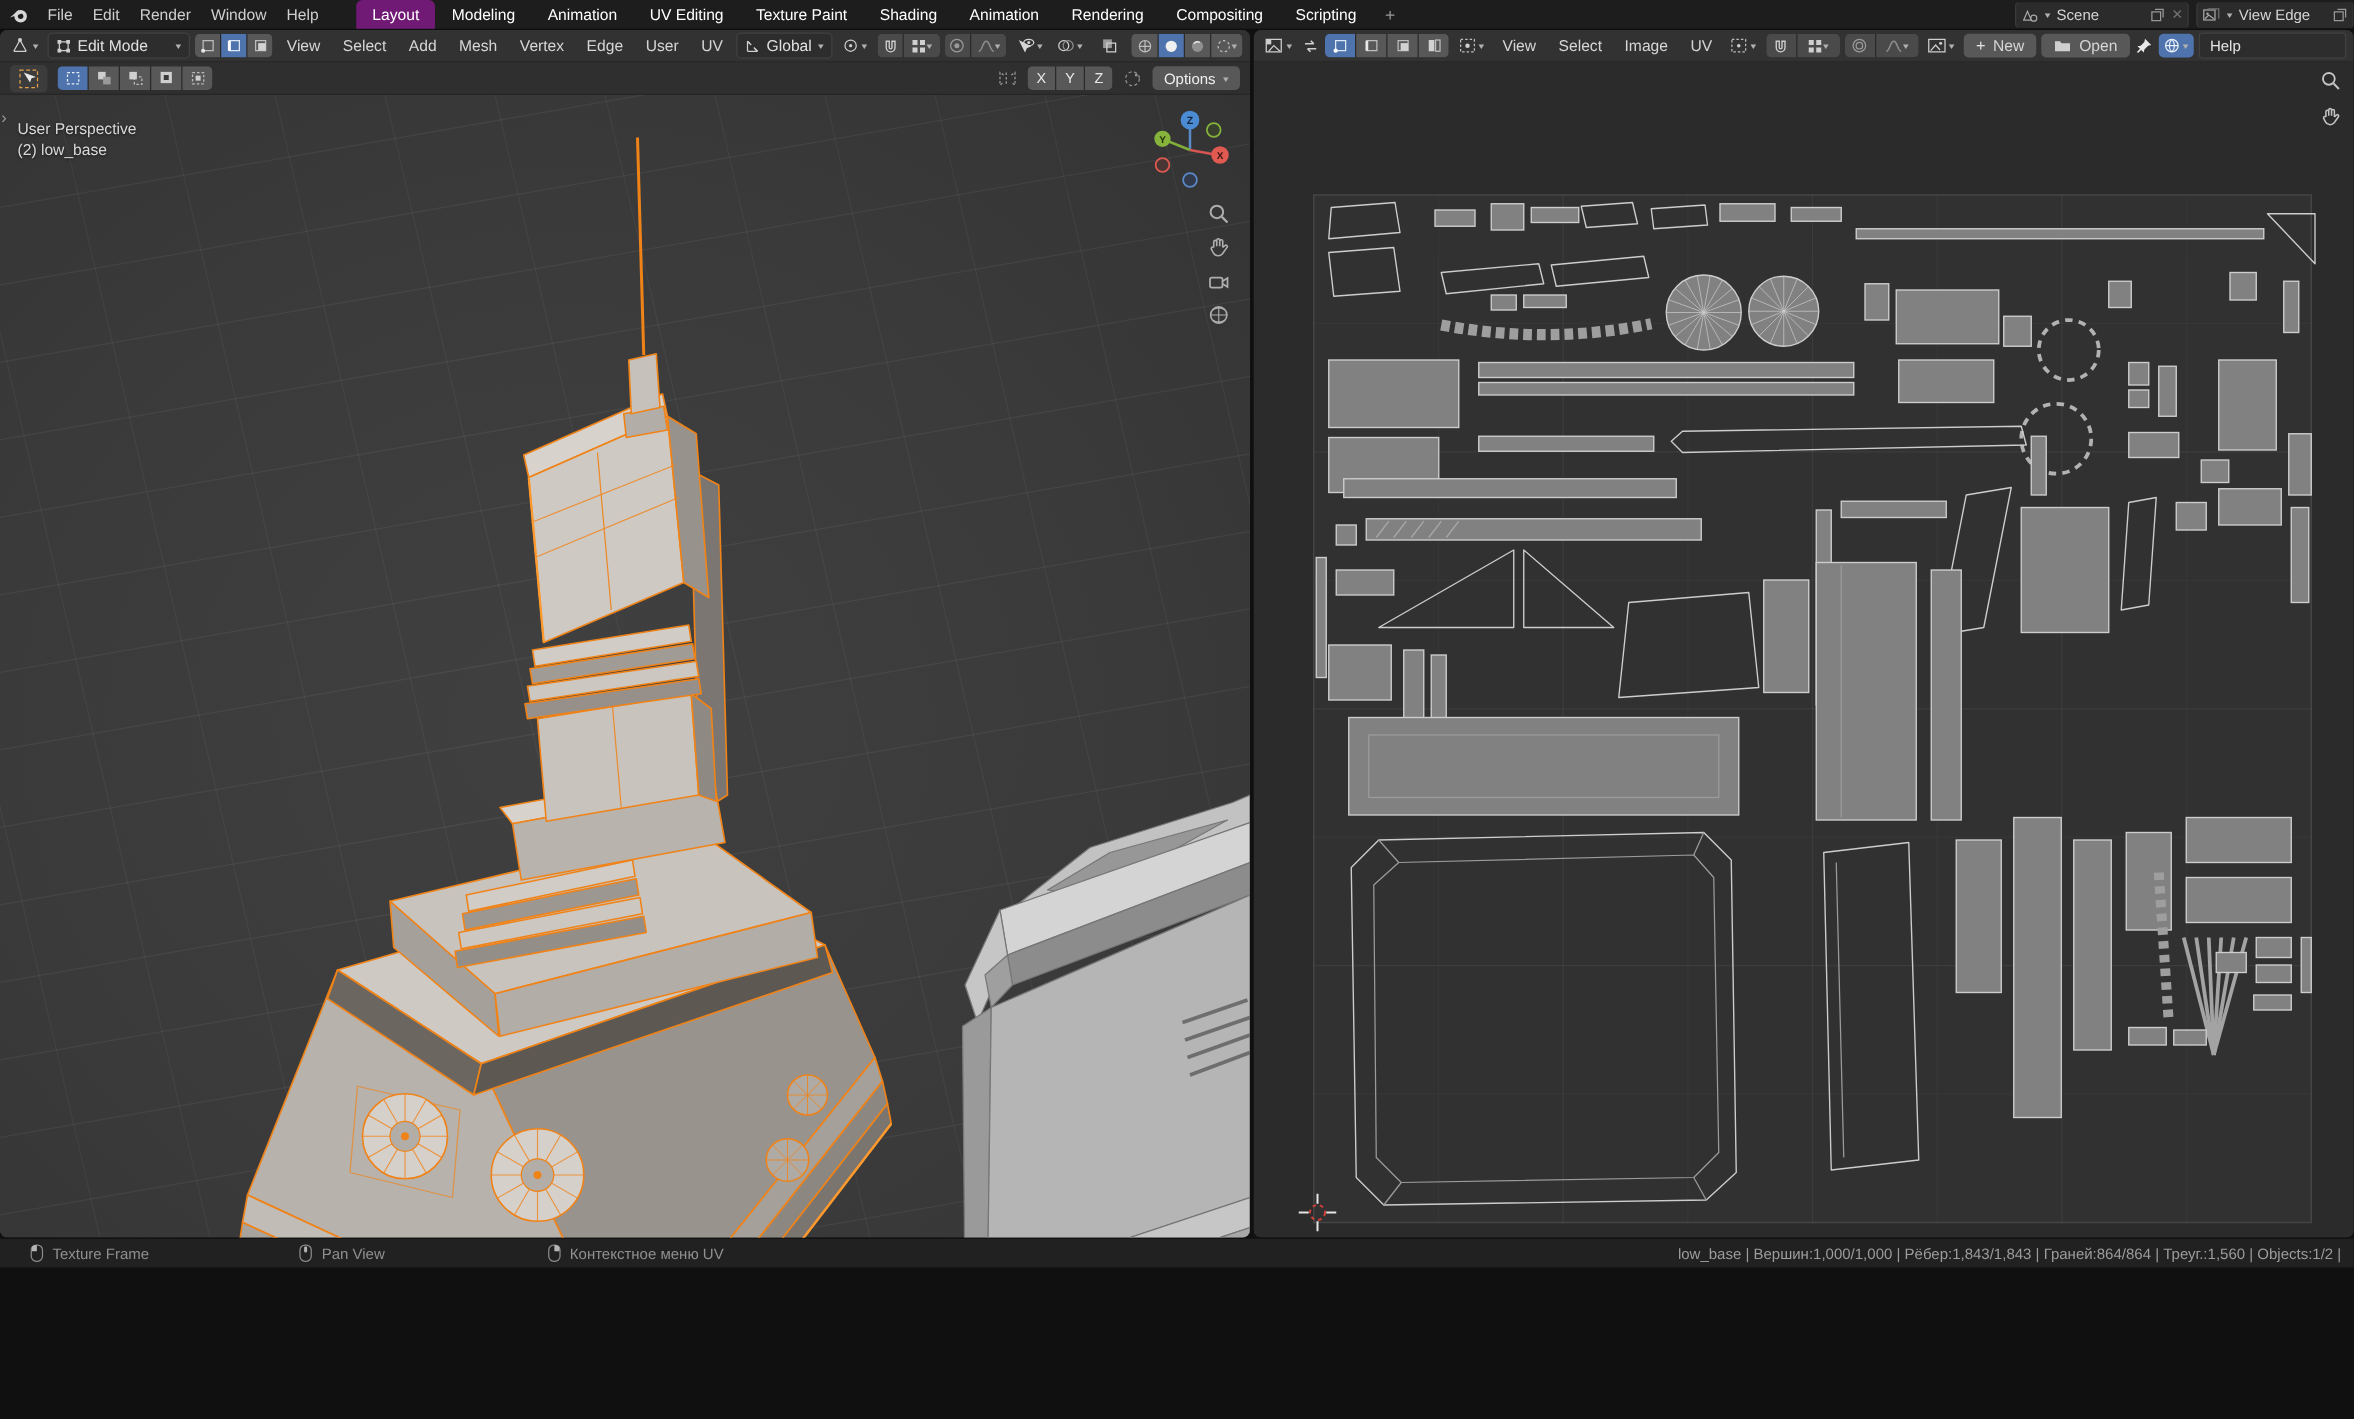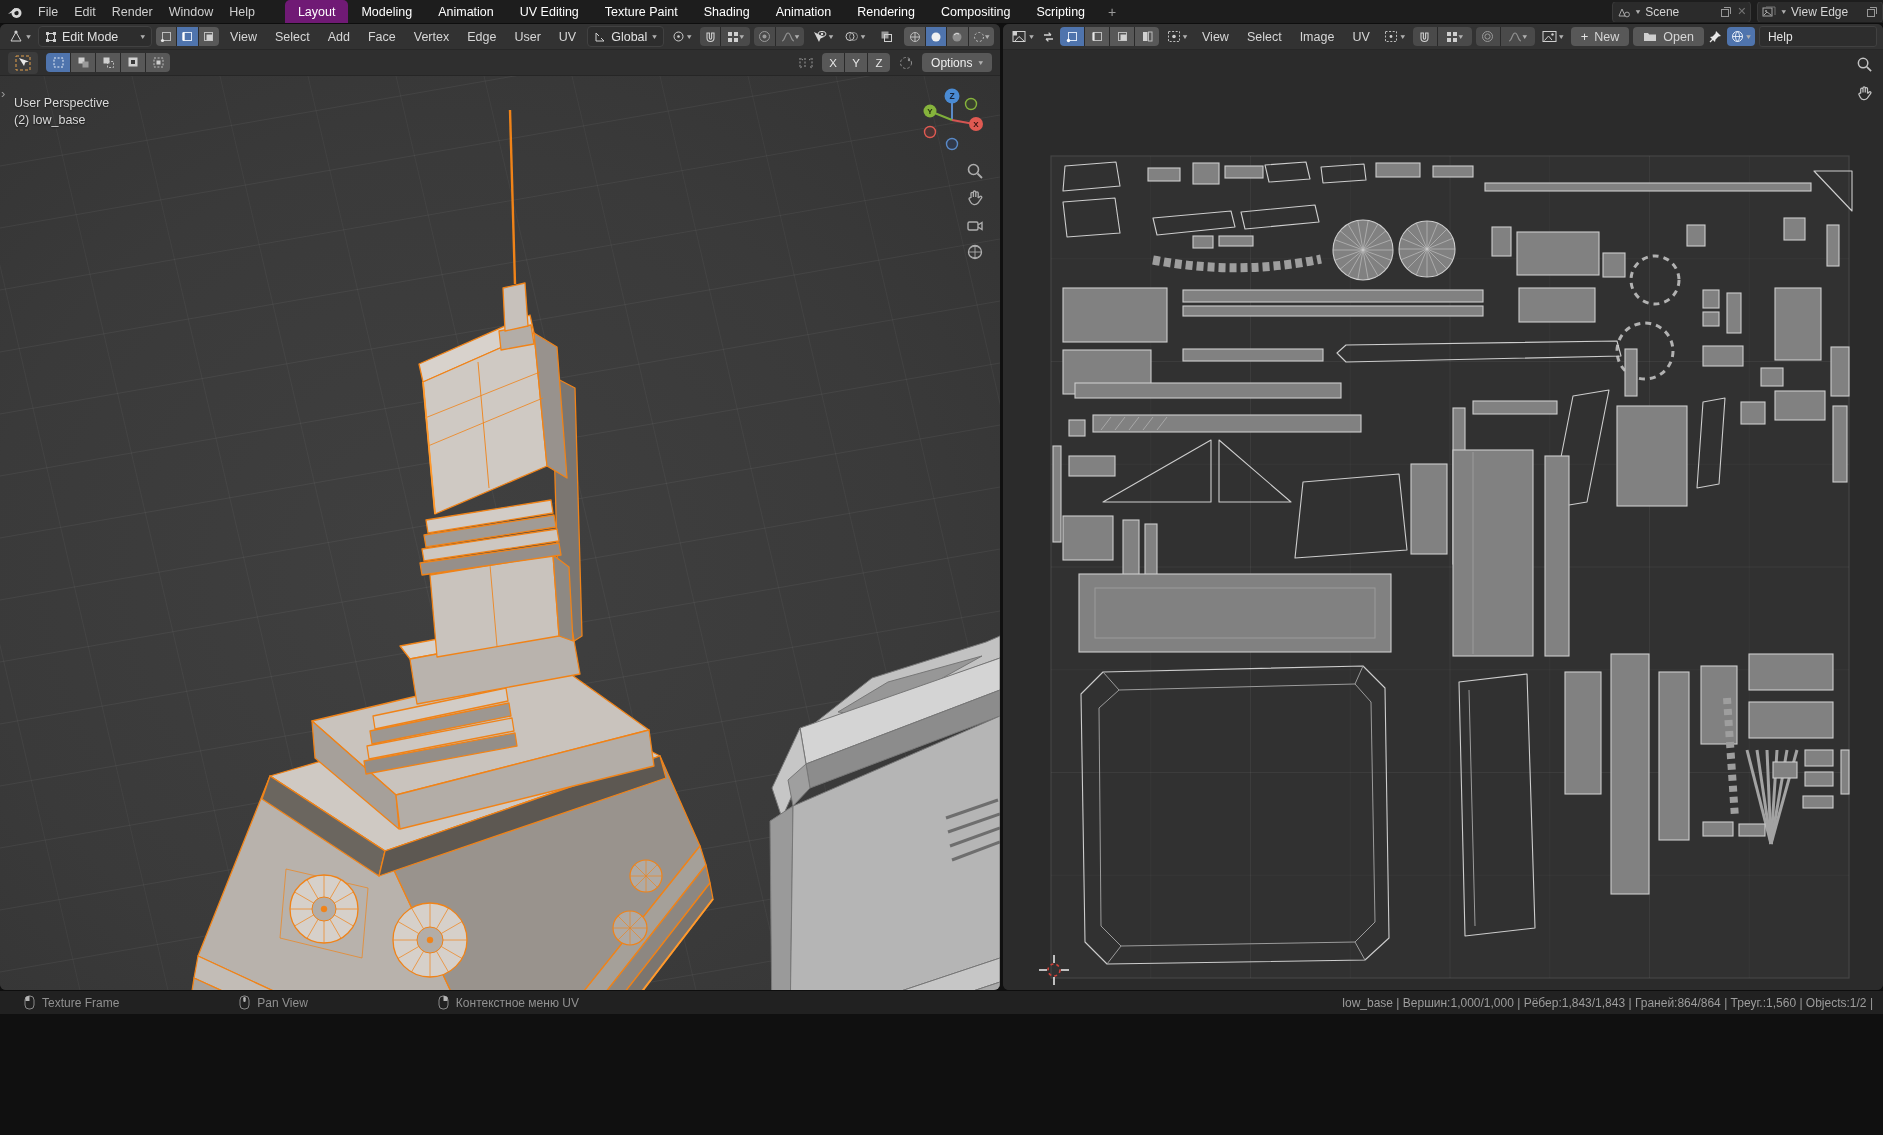--- a/index.html
+++ b/index.html
@@ -161,21 +161,21 @@
           <span class="sbtn">
               <svg width="13" height="13" viewBox="0 0 13 13">
                 <rect x="2.5" y="2.5" width="8" height="8" fill="none" stroke="#bdbdbd"></rect>
                 <rect x="4.5" y="4.5" width="6" height="6" fill="#d2d2d2"></rect>
               </svg>
             </span>
         </span>
         <span class="hmenu">View</span>
         <span class="hmenu">Select</span>
         <span class="hmenu">Add</span>
-        <span class="hmenu">Face</span>
+        <span class="hmenu">Mesh</span>
         <span class="hmenu">Vertex</span>
         <span class="hmenu">Edge</span>
         <span class="hmenu">User</span>
         <span class="hmenu">UV</span>
         <span class="dd">
           <svg width="12" height="12" viewBox="0 0 12 12">
               <path d="M2 10 L2 2 M2 10 L10 10 M2 2 l2 2 M2 2 l-0 0 M10 10 l-2-2" stroke="#cfcfcf" fill="none"></path>
               <path d="M2 2 L5 5 M10 10 L7 7" stroke="#cfcfcf"></path>
             </svg>
           <span>Global</span>

